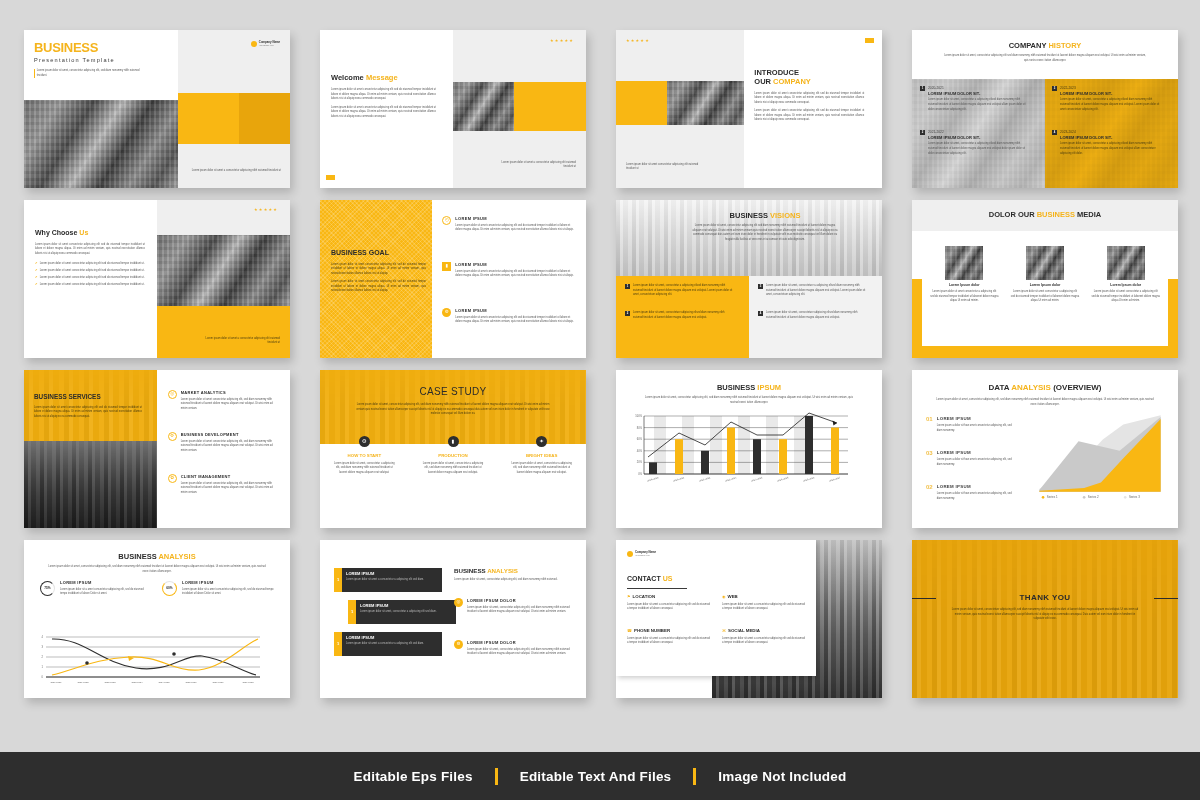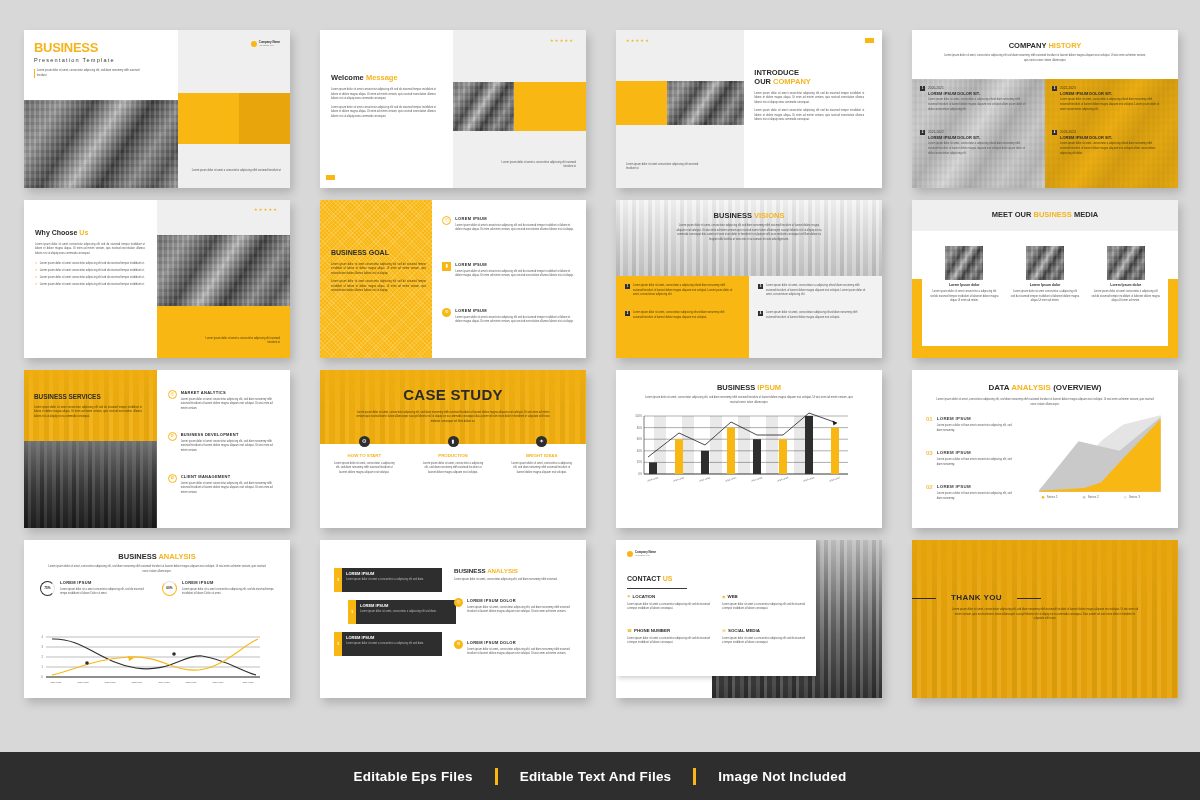--- a/index.html
+++ b/index.html
@@ -278,21 +278,21 @@
       <div>
         <div class="sub">LOREM IPSUM</div>
         <div class="p" style="margin-top:1.5px">Lorem ipsum dolor sit amet consectetur adipiscing elit sed do eiusmod tempor incididunt ut labore et dolore magna aliqua. Ut enim ad minim veniam, quis nostrud exercitation ullamco laboris nisi ut aliquip.</div>
       </div>
     </div>
   </div>
 
   <div class="slide">
     <div class="city" style="position:absolute;left:0;top:0;width:100%;height:100%;filter:grayscale(1) brightness(1.25)"></div>
     <div style="position:absolute;left:0;top:0;width:100%;height:100%;background:rgba(240,240,240,.55)"></div>
-    <div style="position:absolute;left:0;top:10px;width:100%;text-align:center;z-index:3">
+    <div style="position:absolute;left:16px;top:10px;width:100%;text-align:center;z-index:3">
       <div class="ttl2">
         <span>BUSINESS</span>
         <span class="yel">VISIONS</span>
       </div>
       <div class="p c" style="margin:3px auto 0;width:150px">Lorem ipsum dolor sit amet, consectetur adipiscing elit sed diam nonummy nibh euismod tincidunt ut laoreet dolore magna aliquam erat volutpat. Ut wisi enim ad minim veniam quis nostrud exerci tation ullamcorper suscipit lobortis nisl ut aliquip ex ea commodo consequat duis autem vel eum iriure dolor in hendrerit in vulputate velit esse molestie consequat vel illum dolore eu feugiat nulla facilisis at vero eros et accumsan et iusto odio dignissim.</div>
     </div>
     <div class="bgyel" style="position:absolute;left:0;top:48%;width:50%;height:52%;z-index:2"></div>
     <div style="position:absolute;left:50%;top:48%;width:50%;height:52%;background:#f2f2f2;z-index:2"></div>
     <div style="position:absolute;left:9px;top:84px;width:108px;display:flex;gap:3px;z-index:3">
       <div class="numbox">1</div>
@@ -311,21 +311,21 @@
       <div class="p">Lorem ipsum dolor sit amet, consectetuer adipiscing elised diam nonummy nibh euismod tincidunt ut laoreet dolore magna aliquam erat volutpat.</div>
     </div>
   </div>
 
   <div class="slide">
     <div class="bgyel" style="position:absolute;left:0;top:50%;width:100%;height:50%"></div>
     <div style="position:absolute;left:0;top:0;width:100%;height:31px;background:#efefef"></div>
     <div style="position:absolute;left:10px;top:31px;width:246px;bottom:12px;background:#fff"></div>
     <div style="position:absolute;left:0;top:9px;width:100%;text-align:center;z-index:3">
       <div class="ttl2">
-        <span>MEET OUR</span>
+        <span>DOLOR OUR</span>
         <span class="yel">BUSINESS</span>
         <span>MEDIA</span>
       </div>
     </div>
     <div style="position:absolute;left:18px;top:46px;width:230px;display:flex;gap:12px;z-index:4">
       <div style="flex:1;text-align:center">
         <div class="photo" style="width:38px;height:34px;margin:0 auto"></div>
         <div class="ttl3" style="font-size:3.4px;margin-top:3px">Lorem Ipsum dolor</div>
         <div class="p c" style="margin-top:2px">Lorem ipsum dolor sit amet consectetur a adipiscing elit sed do eiusmod tempor incididunt ut laboreet dolore magna aliqua Ut enim ad minim.</div>
       </div>
@@ -372,21 +372,21 @@
         <div class="p" style="margin-top:1.5px">Lorem ipsum dolor sit amet consectetur adipiscing elit, sed diam nonummy nibh euismod tincidunt ut laoreet dolore magna aliquam erat volutpat. Ut wisi enim ad minim veniam.</div>
       </div>
     </div>
   </div>
 
   <div class="slide">
     <div class="bgyel" style="position:absolute;left:0;top:0;width:100%;height:47%">
       <div class="cityY" style="position:absolute;inset:0;opacity:.45"></div>
     </div>
     <div style="position:absolute;left:0;top:14px;width:100%;text-align:center;z-index:3">
-      <div style="font-size:15px;font-weight:bold;color:#2b2b2b;letter-spacing:.3px">CASE STUDY</div>
+      <div style="font-size:10px;font-weight:normal;color:#2b2b2b;letter-spacing:.3px">CASE STUDY</div>
       <div class="p c" style="margin:4px auto 0;width:200px;color:#4a3c10">Lorem ipsum dolor sit amet, consectetur adipiscing elit, sed diam nonummy nibh euismod tincidunt ut laoreet dolore magna aliquam erat volutpat. Ut wisi enim ad minim veniam quis nostrud exerci tation ullamcorper suscipit lobortis nisl ut aliquip ex ea commodo consequat duis autem vel eum iriure dolor in hendrerit in vulputate velit esse molestie consequat vel illum dolore eu.</div>
     </div>
     <div style="position:absolute;left:0;top:66px;width:100%;display:flex;z-index:4">
       <div style="flex:1;text-align:center">
         <div style="width:11px;height:11px;border-radius:50%;background:#2e2e2e;color:#fff;font-size:5.5px;display:flex;align-items:center;justify-content:center;margin:0 auto">⚙</div>
         <div class="yel" style="font-size:4.4px;font-weight:bold;margin-top:6px">HOW TO START</div>
         <div class="p c" style="margin:2px auto 0;width:62px">Lorem ipsum dolor sit amet, consectetur a adipiscing elit, sed diam nonummy nibh euismod tincidunt ut laoreet dolore magna aliquam erat volutpat.</div>
       </div>
       <div style="flex:1;text-align:center">
         <div style="width:11px;height:11px;border-radius:50%;background:#2e2e2e;color:#fff;font-size:5px;display:flex;align-items:center;justify-content:center;margin:0 auto">▮</div>
@@ -655,21 +655,21 @@
       </div>
       <div class="p" style="margin-top:2px">Lorem ipsum dolor sit amet a consectetur adipiscing elit sed do eiusmod a tempor incididunt ut labore consequat.</div>
     </div>
   </div>
 
   <div class="slide">
     <div class="bgyel2" style="position:absolute;inset:0">
       <div class="cityY" style="position:absolute;inset:0;opacity:.55"></div>
     </div>
     <div style="position:absolute;left:0;top:52px;width:100%;text-align:center;z-index:3">
-      <div style="display:flex;align-items:center;justify-content:flex-start;gap:15px">
+      <div style="display:flex;align-items:center;justify-content:space-between;gap:5px">
         <span style="width:24px;height:1px;background:#2b2b2b"></span>
         <span style="font-size:8px;font-weight:bold;color:#2b2b2b;letter-spacing:.4px">THANK YOU</span>
         <span style="width:24px;height:1px;background:#2b2b2b"></span>
       </div>
       <div class="p c" style="margin:4px auto 0;width:190px;color:#4a3c10">Lorem ipsum dolor sit amet, consectetuer adipiscing elit, sed diam nonummy nibh euismod tincidunt ut laoreet dolore magna aliquam erat volutpat. Ut wisi enim ad minim veniam, quis nostrud exerci tation ullamcorper suscipit lobortis nisl ut aliquip ex ea commodo consequat. Duis autem vel eum iriure dolor in hendrerit in vulputate velit esse.</div>
     </div>
   </div>
 
 </div>
 

